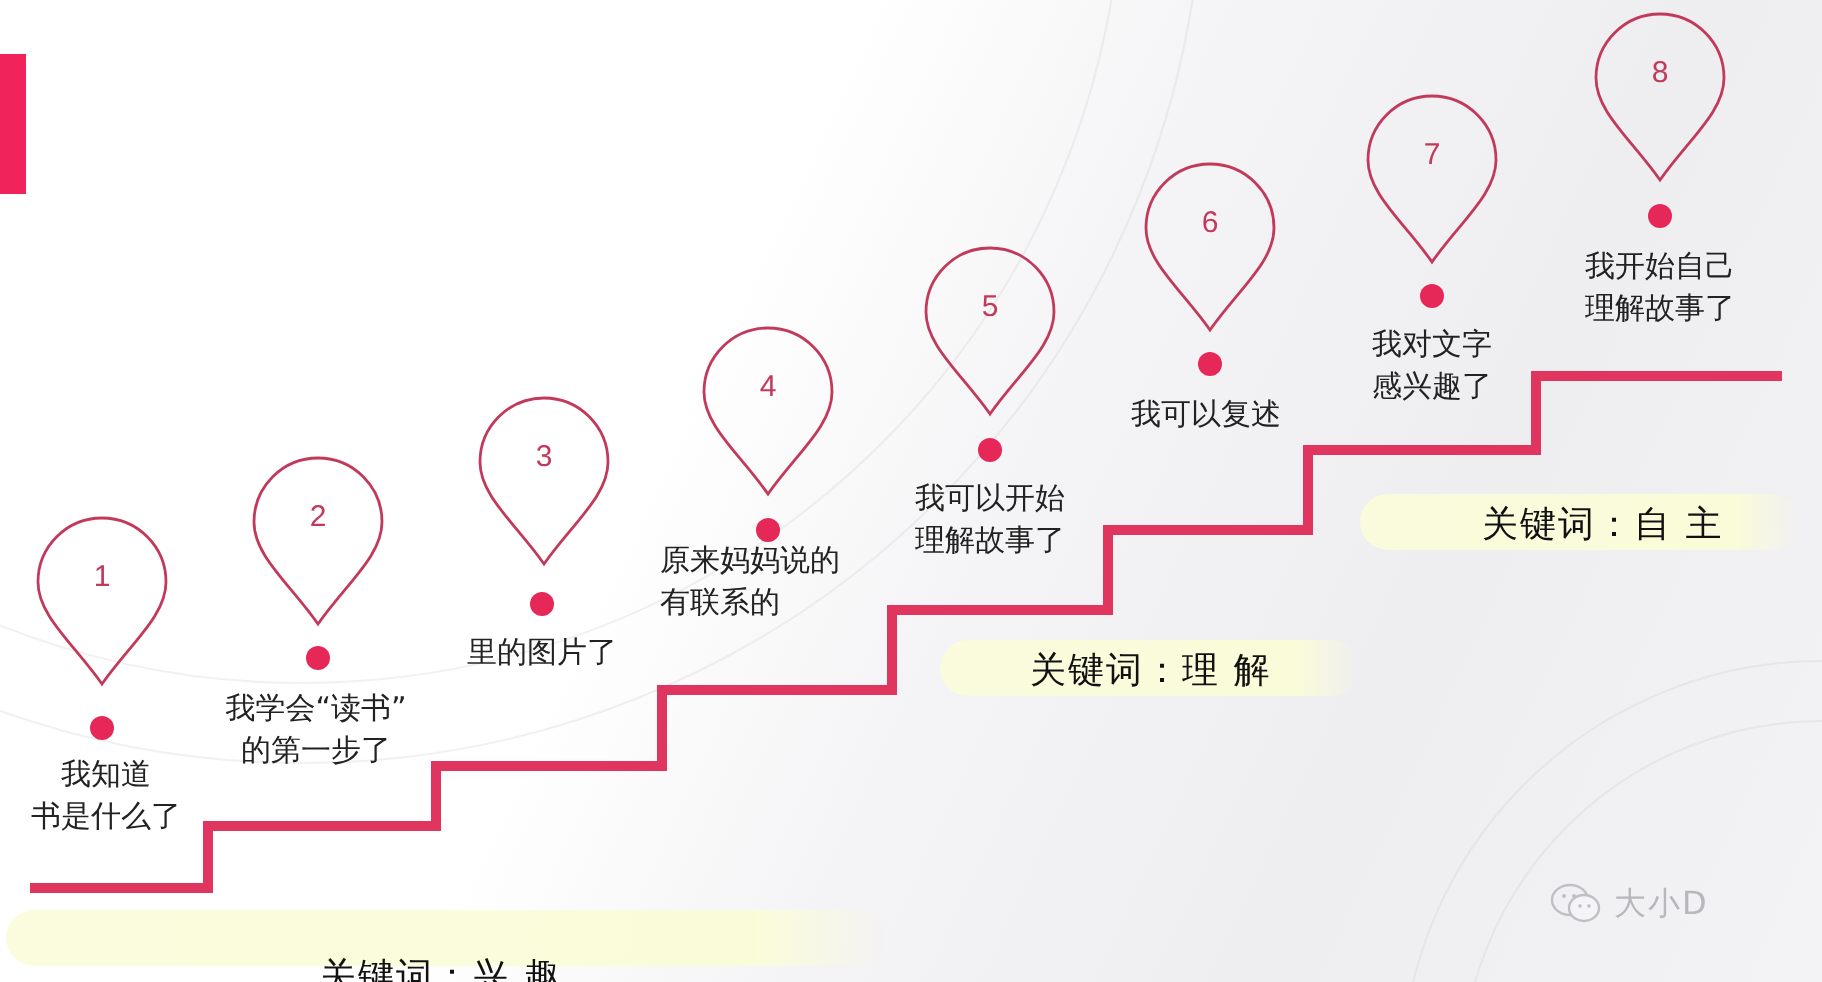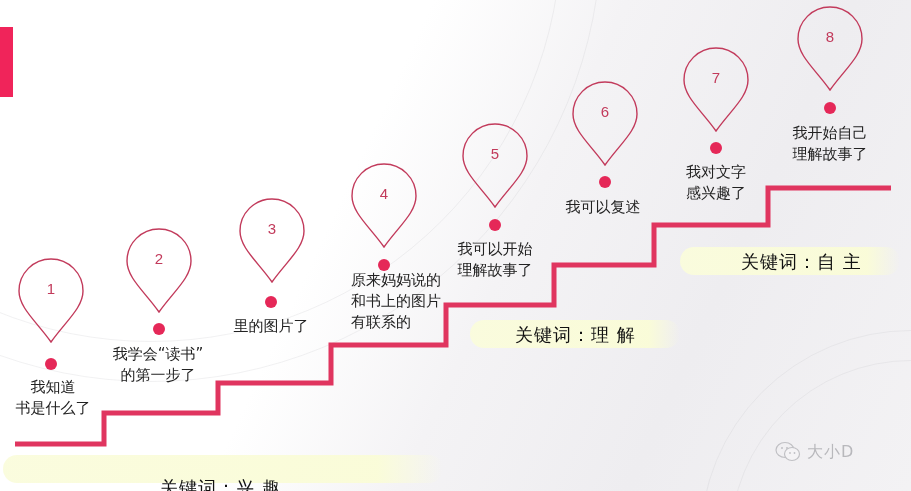--- a/index.html
+++ b/index.html
@@ -85,23 +85,22 @@
   <div>里的图片了</div>
 </div>
 
 <div class="pin" style="left:350px;top:163px;">
   <svg width="68" height="88" viewBox="0 0 68 88">
     <path d="M34 84 C 20 64, 2 50, 2 33 A 32 32 0 1 1 66 33 C 66 50, 48 64, 34 84 Z" fill="none" stroke="#c23a5b" stroke-width="1.4"></path>
   </svg>
   <div class="pin-num">4</div>
 </div>
 <div class="dot" style="left:378px;top:259px;"></div>
-<div class="caption left" style="left:330px;top:270px;width:110px;margin-left:21px;">
+<div class="caption left" style="left:330px;top:270px;width:110px;">
   <div>原来妈妈说的</div>
-  <div>和书上的图片</div>
   <div>有联系的</div>
 </div>
 
 <div class="pin" style="left:461px;top:123px;">
   <svg width="68" height="88" viewBox="0 0 68 88">
     <path d="M34 84 C 20 64, 2 50, 2 33 A 32 32 0 1 1 66 33 C 66 50, 48 64, 34 84 Z" fill="none" stroke="#c23a5b" stroke-width="1.4"></path>
   </svg>
   <div class="pin-num">5</div>
 </div>
 <div class="dot" style="left:489px;top:219px;"></div>

